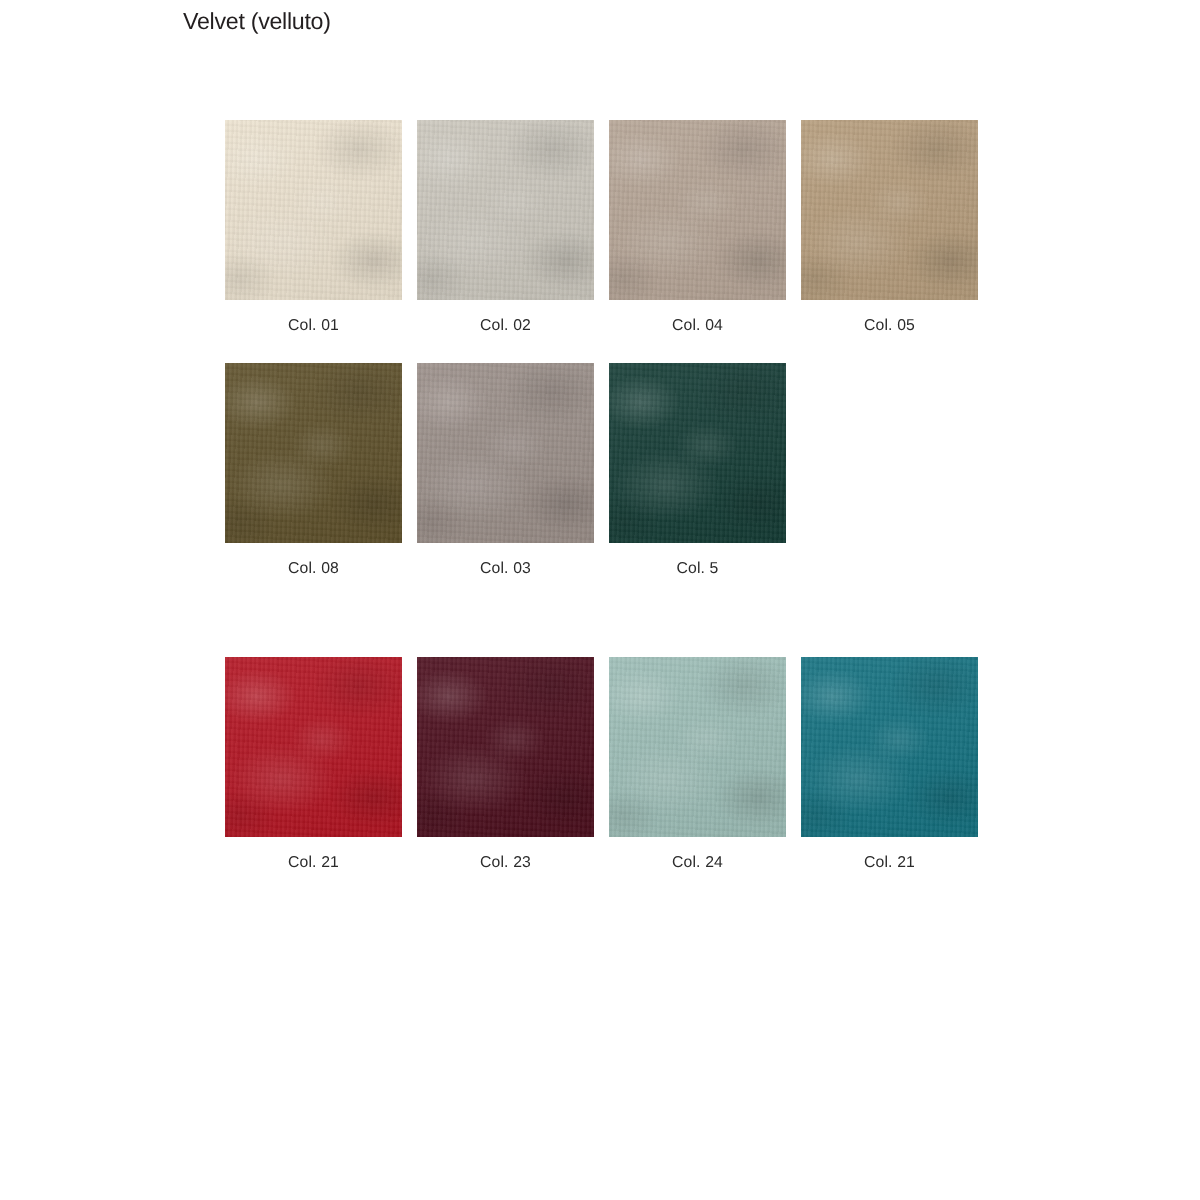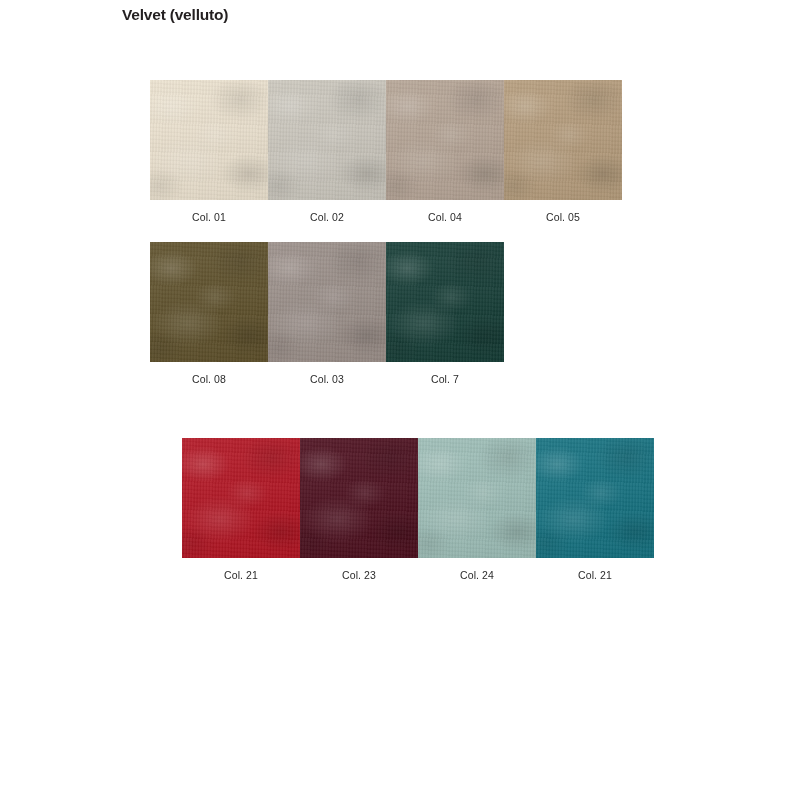--- a/index.html
+++ b/index.html
@@ -21,45 +21,44 @@
     width: 800px;
     height: 800px;
     background: #ffffff;
   }
 
   .page-title {
     position: absolute;
     left: 122px;
     top: 5px;
     font-size: 15.5px;
-    font-weight: bold;
+    font-weight: normal;
     letter-spacing: -0.2px;
     color: #231f20;
     line-height: 20px;
     white-space: nowrap;
   }
 
   .swatch-grid {
     position: absolute;
     left: 150px;
     top: 80px;
     width: 500px;
   }
 
   .swatch-row {
     display: flex;
-    gap: 0;
+    gap: 10px;
     margin-bottom: 18px;
   }
   .swatch-row.row-gap-large {
     margin-bottom: 52px;
   }
   .swatch-row:last-child {
     margin-bottom: 0;
-    margin-left: 32px;
   }
 
   .swatch-cell {
     width: 118px;
   }
 
   .swatch-chip {
     position: relative;
     width: 118px;
     height: 120px;
@@ -142,21 +141,21 @@
       <div class="swatch-cell">
         <div class="swatch-chip" style="background-color: rgb(93, 79, 41);"></div>
         <div class="swatch-label">Col. 08</div>
       </div>
       <div class="swatch-cell">
         <div class="swatch-chip" style="background-color: rgb(154, 142, 136);"></div>
         <div class="swatch-label">Col. 03</div>
       </div>
       <div class="swatch-cell">
         <div class="swatch-chip" style="background-color: rgb(19, 59, 52);"></div>
-        <div class="swatch-label">Col. 7</div>
+        <div class="swatch-label">Col. 5</div>
       </div>
     </div>
 
 
     <div class="swatch-row">
       <div class="swatch-cell">
         <div class="swatch-chip" style="background-color: rgb(178, 18, 32);"></div>
         <div class="swatch-label">Col. 21</div>
       </div>
       <div class="swatch-cell">

